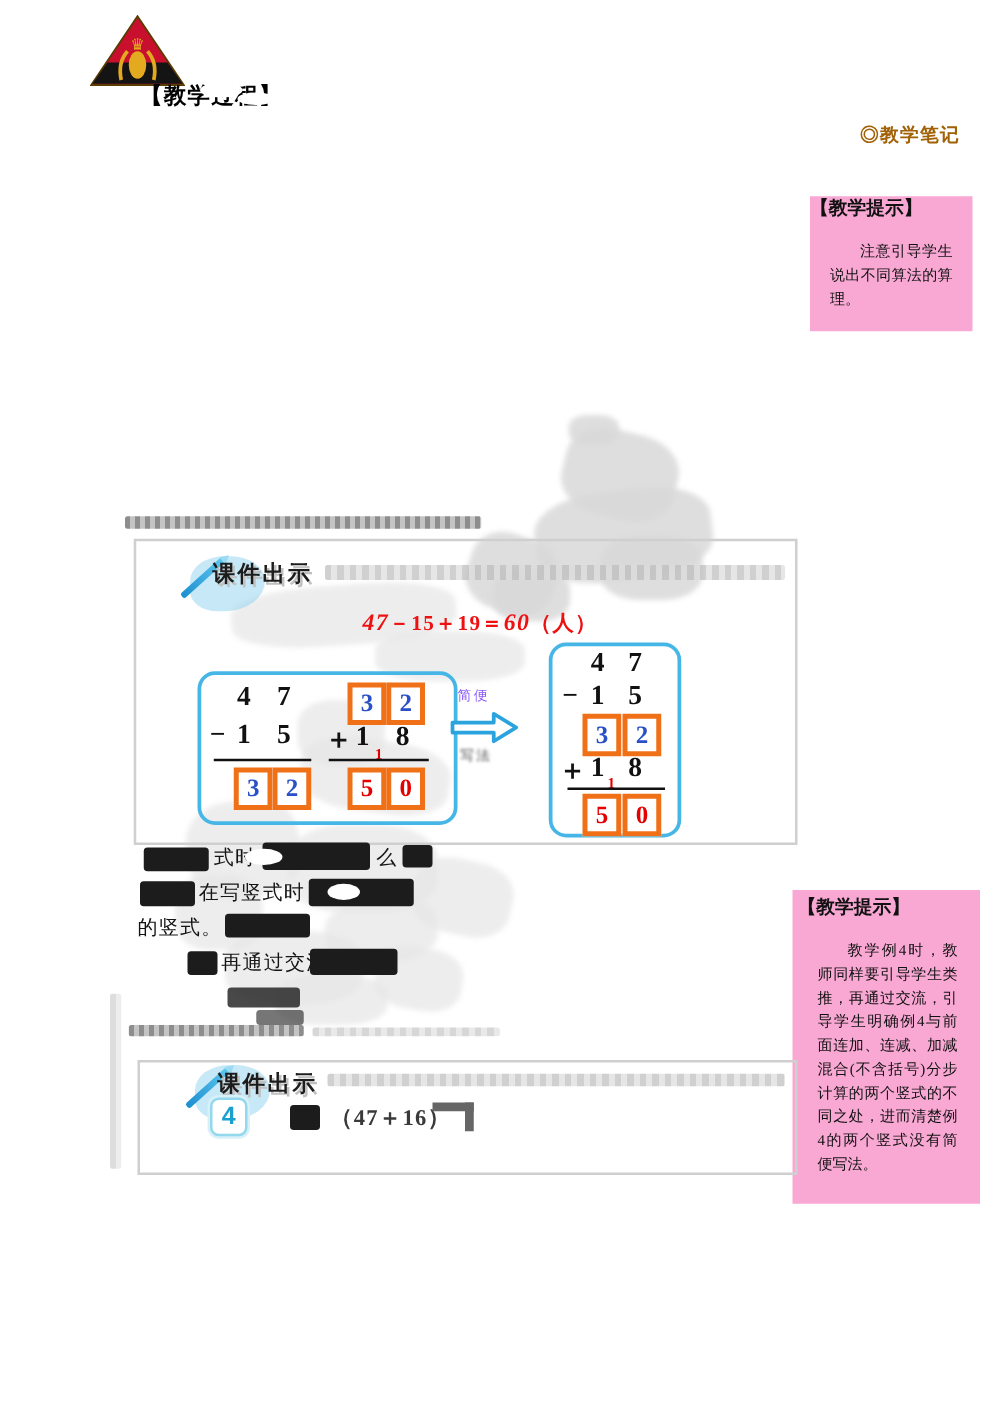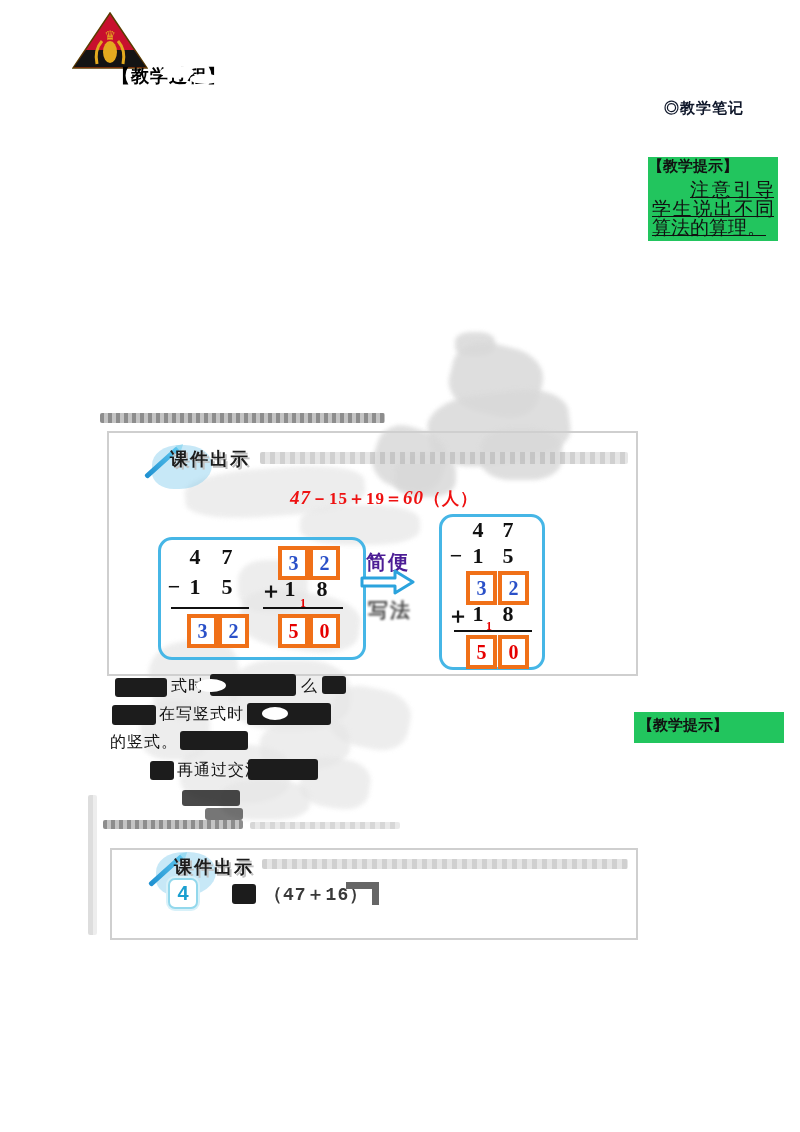--- a/index.html
+++ b/index.html
@@ -8,25 +8,25 @@
   .abs{position:absolute;}
   
   .wm{position:absolute;background:#d9d9d9;border-radius:38%;filter:blur(2px);opacity:.85;}
   .wm.light{background:#e6e6e6;opacity:.7;}
   .smudge{position:absolute;background:repeating-linear-gradient(90deg,#bdbdbd 0 5px,#dcdcdc 5px 10px);
           filter:blur(.4px);border-radius:2px;}
   .smudge.dark{background:repeating-linear-gradient(90deg,#8d8d8d 0 4px,#c4c4c4 4px 8px);}
   .blob{position:absolute;background:#1c1c1c;border-radius:3px;filter:blur(.6px);}
   .whiteblob{position:absolute;background:#ffffff;border-radius:50%;}
   
-  .notes-title{position:absolute;left:664px;top:99px;font-weight:bold;font-size:15px;color:#0f172a;
+  .notes-title{position:absolute;left:688px;top:99px;font-weight:bold;font-size:15px;color:#a16207;
                letter-spacing:1px;font-family:"Liberation Sans",sans-serif;}
-  .tip{position:absolute;background:#22c55e;color:#111;font-family:"Liberation Serif",serif;}
+  .tip{position:absolute;background:#f9a8d4;color:#111;font-family:"Liberation Serif",serif;}
   .tip h4{margin:0 0 2px 0;font-size:15px;font-weight:bold;font-family:"Liberation Sans",sans-serif;}
-  .tip p{margin:4px;font-size:19px;line-height:19px;text-indent:2em;text-align:justify;text-decoration:underline;}
+  .tip p{margin:16px;font-size:12px;line-height:19px;text-indent:2em;text-align:justify;}
   
   .cw-box{position:absolute;border:2px solid #cfcfcf;background:transparent;}
   .cw-label{position:absolute;font-weight:bold;font-size:18px;color:#1c1c1c;
             text-shadow:2px 2px 0 #c0c0c0;letter-spacing:2px;font-family:"Liberation Sans",sans-serif;}
   .label-halo{position:absolute;background:rgba(130,203,238,.45);border-radius:50% 50% 60% 40%;}
   .pencil{position:absolute;width:44px;height:5px;background:linear-gradient(90deg,#1d8fd0,#5cc6ee);
           border-radius:2px;transform:rotate(-42deg);}
   .pencil:after{content:"";position:absolute;right:-6px;top:-1px;border-left:7px solid #9adbf2;
           border-top:4px solid transparent;border-bottom:4px solid transparent;}
   
@@ -38,32 +38,32 @@
          font-weight:bold;font-size:22px;color:#111;}
   .opsign{position:absolute;width:18px;text-align:center;font-family:"Liberation Serif",serif;
           font-weight:bold;font-size:22px;color:#111;}
   .hline{position:absolute;height:2px;background:#111;}
   .obox{position:absolute;width:23px;height:26px;border:4px solid #f07018;background:#fff;
         display:flex;align-items:center;justify-content:center;
         font-family:"Liberation Serif",serif;font-weight:bold;font-size:20px;}
   .dblue{color:#2a50c8;} .dred{color:#e60000;}
   .carry{position:absolute;color:#e60000;font-weight:bold;font-size:12px;
          font-family:"Liberation Serif",serif;}
-  .arrow-lbl{position:absolute;font-size:20px;color:#4c1d95;font-weight:bold;
+  .arrow-lbl{position:absolute;font-size:11px;color:#8b5cf6;font-weight:normal;
              font-family:"Liberation Serif",serif;letter-spacing:2px;}
   .arrow-lbl.garbled{filter:blur(1.3px);color:#4a4a4a;}
   
   .frag{position:absolute;font-family:"Liberation Serif",serif;font-size:16px;color:#141414;
         filter:blur(.35px);letter-spacing:1px;}
   
   .badge4{position:absolute;left:168px;top:878px;width:26px;height:27px;border:2px solid #93d8ec;
           border-radius:7px;background:#fff;box-shadow:0 0 0 2px #d8f1f9;
           display:flex;align-items:center;justify-content:center;
           color:#1a9fd0;font-weight:bold;font-size:20px;font-family:"Liberation Sans",sans-serif;}
-  .frag-eq{position:absolute;font-family:Liberation Mono, monospace;font-weight:bold;font-size:18px;
+  .frag-eq{position:absolute;font-family:Liberation Serif, serif;font-weight:bold;font-size:18px;
            color:#3a3a3a;filter:blur(.6px);letter-spacing:1px;}
   .corner-blob{position:absolute;width:26px;height:16px;border-top:7px solid #666;
                border-right:7px solid #666;filter:blur(.5px);}
   .section-title{position:absolute;left:112px;top:64px;font-weight:bold;font-size:18px;color:#000;
                  font-family:"Liberation Sans",sans-serif;letter-spacing:1px;filter:blur(.3px);}
 </style>
 </head>
 <body>
 
 <svg class="abs" style="left:72px;top:12px;" width="76" height="58" viewBox="0 0 76 58">
@@ -81,20 +81,21 @@
 
 <div class="notes-title">◎教学笔记</div>
 
 <div class="tip" style="left:648px;top:157px;width:130px;">
   <h4>【教学提示】</h4>
   <p>注意引导学生说出不同算法的算理。</p>
 </div>
 
 <div class="tip" style="left:634px;top:712px;width:144px;padding:4px 2px 6px 4px;">
   <h4>【教学提示】</h4>
+  <p>教学例4时，教师同样要引导学生类推，再通过交流，引导学生明确例4与前面连加、连减、加减混合(不含括号)分步计算的两个竖式的不同之处，进而清楚例4的两个竖式没有简便写法。</p>
 </div>
 
 <div class="wm" style="left:455px;top:332px;width:40px;height:24px;"></div>
 <div class="wm" style="left:450px;top:345px;width:92px;height:70px;transform:rotate(14deg);"></div>
 <div class="wm" style="left:428px;top:392px;width:142px;height:72px;transform:rotate(-7deg);"></div>
 <div class="wm" style="left:480px;top:428px;width:82px;height:52px;"></div>
 <div class="wm" style="left:374px;top:428px;width:72px;height:62px;transform:rotate(18deg);"></div>
 <div class="wm" style="left:394px;top:455px;width:62px;height:42px;"></div>
 <div class="wm light" style="left:185px;top:468px;width:180px;height:48px;transform:rotate(-4deg);"></div>
 <div class="wm light" style="left:300px;top:505px;width:120px;height:40px;"></div>

